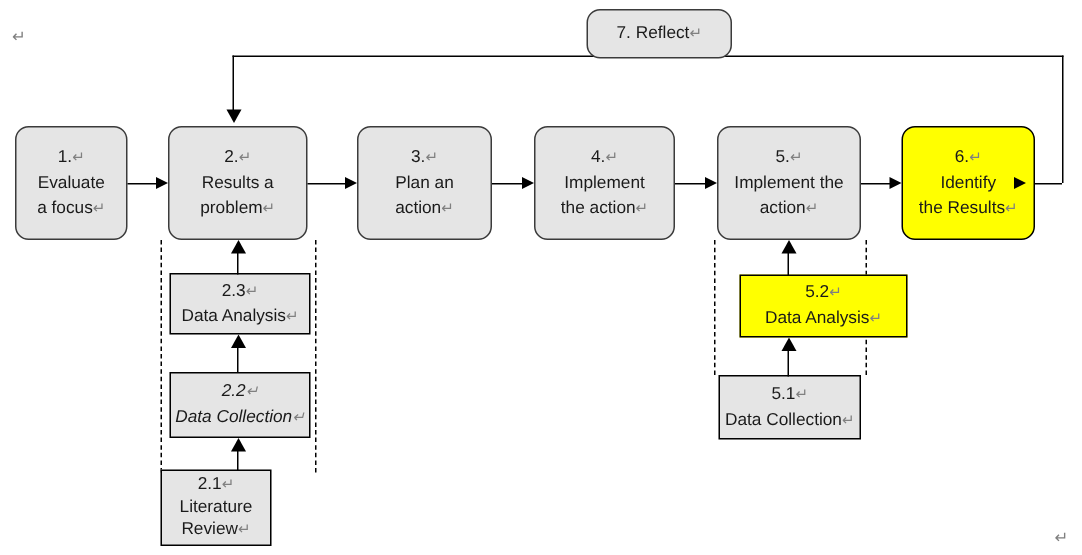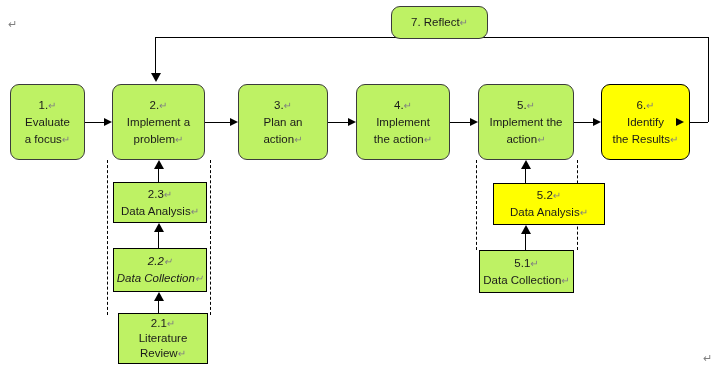--- a/index.html
+++ b/index.html
@@ -14,21 +14,21 @@
     position: relative;
     width: 721px;
     height: 370px;
     background: #ffffff;
     overflow: hidden;
   }
   .node {
     position: absolute;
     box-sizing: border-box;
     border: 1px solid #3b3b3b;
-    background: #bef264;
+    background: #e5e5e5;
     display: flex;
     flex-direction: column;
     align-items: center;
     justify-content: center;
     text-align: center;
     color: #1a1a1a;
     font-size: 11.5px;
     line-height: 17px;
     white-space: nowrap;
   }
@@ -113,21 +113,21 @@
   </div>
 
   <div class="node round" style="left:10px; top:84px; width:75px; height:76px;">
     <span class="num"><span>1.</span><span class="ret">↵</span></span>
     <span class="ln">Evaluate</span>
     <span class="ln"><span>a focus</span><span class="ret">↵</span></span>
   </div>
 
   <div class="node round" style="left:112px; top:84px; width:93px; height:76px;">
     <span class="num"><span>2.</span><span class="ret">↵</span></span>
-    <span class="ln">Implement a</span>
+    <span class="ln">Results a</span>
     <span class="ln"><span>problem</span><span class="ret">↵</span></span>
   </div>
 
   <div class="node round" style="left:238px; top:84px; width:90px; height:76px;">
     <span class="num"><span>3.</span><span class="ret">↵</span></span>
     <span class="ln">Plan an</span>
     <span class="ln"><span>action</span><span class="ret">↵</span></span>
   </div>
 
   <div class="node round" style="left:356px; top:84px; width:94px; height:76px;">
@@ -172,21 +172,21 @@
   <div class="node sub" style="left:113px; top:182px; width:94px; height:41px;">
     <span class="num"><span>2.3</span><span class="ret">↵</span></span>
     <span class="ln"><span>Data Analysis</span><span class="ret">↵</span></span>
   </div>
 
   <div class="node sub" style="left:113px; top:248px; width:94px; height:44px;font-style:italic;">
     <span class="num"><span>2.2</span><span class="ret">↵</span></span>
     <span class="ln"><span>Data Collection</span><span class="ret">↵</span></span>
   </div>
 
-  <div class="node sub tight" style="left:118px; top:313px; width:90px; height:51px;text-align:center;">
+  <div class="node sub tight" style="left:107px; top:313px; width:74px; height:51px;text-align:center;">
     <span class="num"><span>2.1</span><span class="ret">↵</span></span>
     <span class="ln">Literature</span>
     <span class="ln"><span>Review</span><span class="ret">↵</span></span>
   </div>
 
   <div class="line thin v" style="left:158px; top:167px; height:16px;"></div>
   <div class="arrow up" style="left:153.5px; top:160px;"></div>
 
   <div class="line thin v" style="left:158px; top:230px; height:18px;"></div>
   <div class="arrow up" style="left:153.5px; top:223px;"></div>

